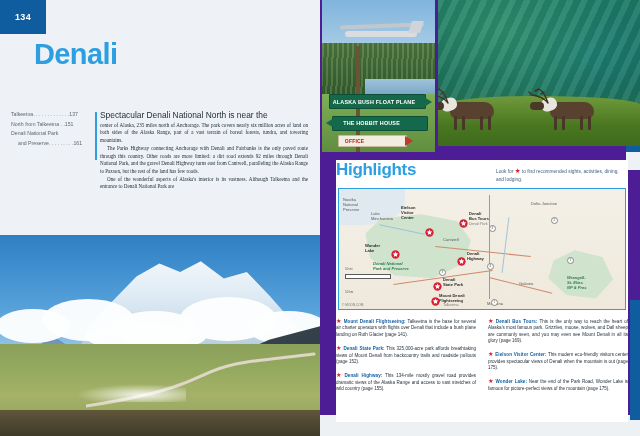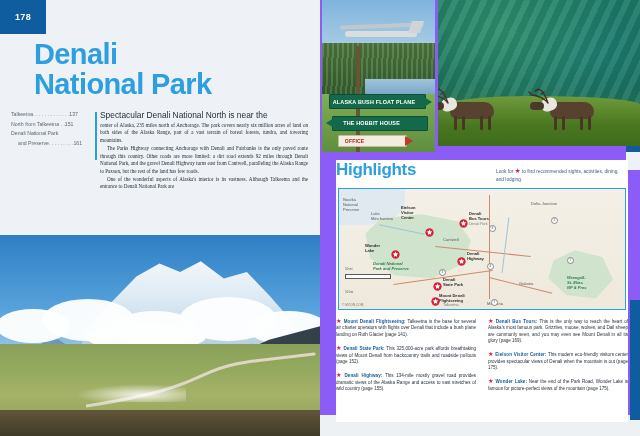--- a/index.html
+++ b/index.html
@@ -59,21 +59,21 @@
     clip-path:polygon(100% 0%,100% 100%,0% 100%,18% 62%,44% 34%,70% 14%);}
   .tundra{position:absolute;left:0;bottom:0;width:320px;height:92px;
     background:linear-gradient(#8ba05a 0%,#93a95e 26%,#a5b268 55%,#8d9a56 100%);}
   .tundra-dark{position:absolute;left:0;bottom:0;width:320px;height:26px;background:linear-gradient(#60563a,#3f3a28);}
   .road{position:absolute;left:86px;bottom:28px;width:230px;height:58px;}
   .road svg{display:block;}
   .dust{position:absolute;left:76px;bottom:34px;width:110px;height:18px;
     background:radial-gradient(ellipse at 60% 60%, rgba(255,255,255,.85), rgba(255,255,255,0) 70%);}
 
   
-  .right-page{position:absolute;left:320px;top:0;width:320px;height:415px;background:#8b5cf6;}
+  .right-page{position:absolute;left:320px;top:0;width:320px;height:415px;background:#4c1d95;}
   .right-edge-bar{position:absolute;right:0;top:0;width:14px;height:152px;background:#0f5c9e;}
   .right-edge-bar2{position:absolute;right:0;top:152px;width:14px;height:18px;background:#eef1f5;}
   .side-bar-low{position:absolute;right:0;top:300px;width:10px;height:120px;background:#0f5c9e;}
 
   .photo-signs{position:absolute;left:2px;top:0;width:113px;height:152px;overflow:hidden;background:#7fae57;}
   .ps-sky{position:absolute;left:0;top:0;width:100%;height:46%;background:linear-gradient(#7fb4dd,#bcd7e8);}
   .ps-trees{position:absolute;left:0;top:28%;width:100%;height:36%;
     background:linear-gradient(#4f7a3e,#35602f);}
   .ps-treetex{position:absolute;left:0;top:28%;width:100%;height:36%;
     background:repeating-linear-gradient(92deg, rgba(255,255,255,.10) 0 2px, rgba(0,0,0,.10) 2px 5px);}
@@ -156,26 +156,25 @@
   .hl-item .lbl{color:#0f5c9e;font-weight:bold;letter-spacing:.1px;}
 </style>
 </head>
 <body>
 
 <div class="page">
 
   <div class="left-page">
 
     <div class="page-num-tab">
-      <span>178</span>
+      <span>134</span>
     </div>
 
     <div class="chapter-title">
       <span>Denali</span>
-      <span class="l2">National Park</span>
     </div>
 
     <div class="toc">
       <span class="toc-row"><span>Talkeetna</span><span>. . . . . . . . . . . . .</span><span>137</span></span>
       <span class="toc-row"><span>North from Talkeetna</span><span> . .</span><span>151</span></span>
       <span class="toc-row"><span>Denali National Park</span></span>
       <span class="toc-row indent"><span>and Preserve</span><span>. . . . . . . . .</span><span>161</span></span>
     </div>
 
     <div class="intro">

